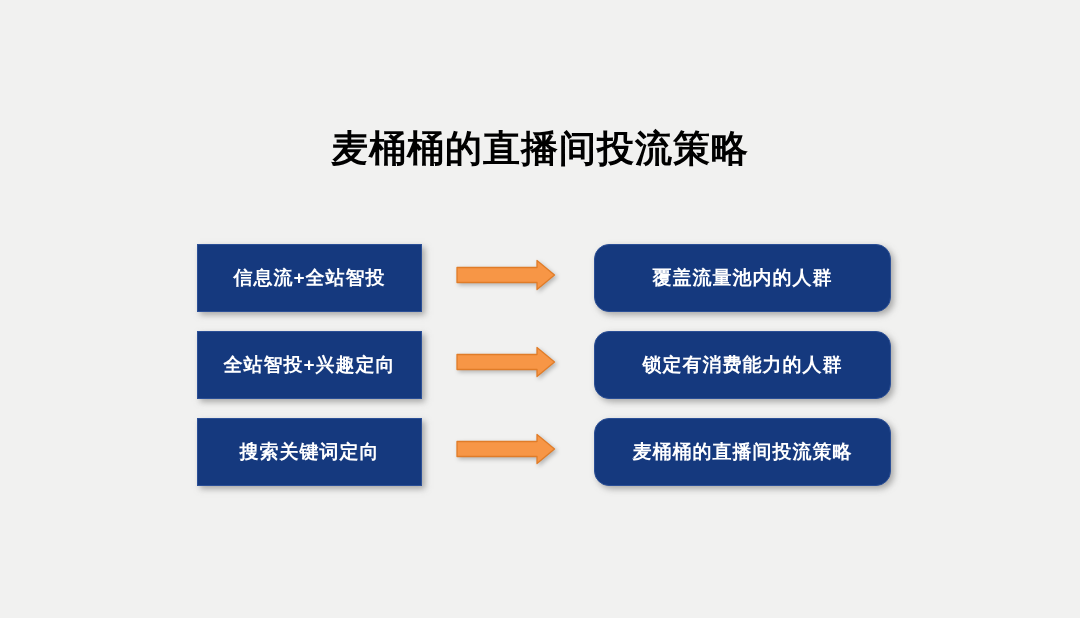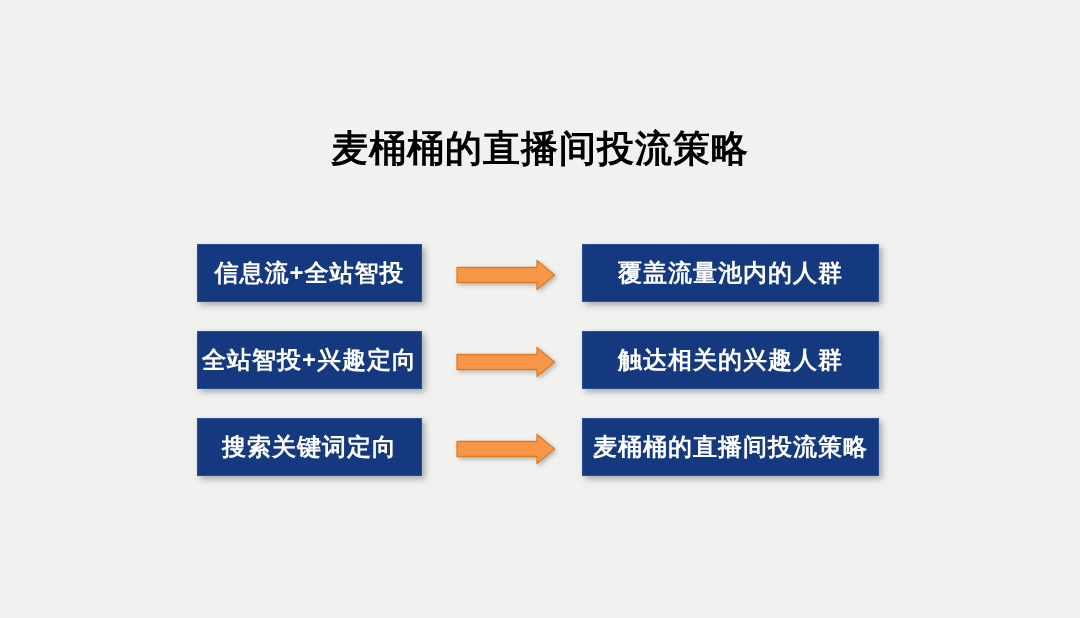--- a/index.html
+++ b/index.html
@@ -31,35 +31,35 @@
     left: 0;
     width: 100%;
     text-align: center;
     font-size: 37px;
     font-weight: 800;
     letter-spacing: 1px;
     color: var(--title-color);
   }
   .box {
     position: absolute;
-    height: 58px;
+    height: 68px;
     background: var(--box-blue);
     border: 1px solid var(--box-border);
     box-shadow: 3px 3px 6px rgba(110,110,110,0.55);
     display: flex;
     align-items: center;
     justify-content: center;
     color: var(--box-text);
-    font-size: 24px;
+    font-size: 19px;
     font-weight: 700;
     letter-spacing: 1px;
     white-space: nowrap;
   }
   .box-left  { left: 197px; width: 225px; }
-  .box-right { left: 582px; width: 297px; }
+  .box-right { left: 594px; width: 297px; border-radius: 15px; }
   .row-0 .box { top: 244px; }
   .row-1 .box { top: 331px; }
   .row-2 .box { top: 418px; }
   .arrow {
     position: absolute;
     left: 456px;
     width: 100px;
     height: 32px;
     filter: drop-shadow(2px 2px 2px rgba(0,0,0,0.25));
   }
@@ -98,21 +98,21 @@
   <div class="row-1">
     <div class="box box-left">
       <span>全站智投+兴趣定向</span>
     </div>
     <div class="arrow">
       <svg viewBox="0 0 100 32" preserveAspectRatio="none" aria-hidden="true">
         <polygon points="1,8.5 81,8.5 81,1.5 98.5,16 81,30.5 81,23.5 1,23.5"></polygon>
       </svg>
     </div>
     <div class="box box-right">
-      <span>触达相关的兴趣人群</span>
+      <span>锁定有消费能力的人群</span>
     </div>
   </div>
 
   <div class="row-2">
     <div class="box box-left">
       <span>搜索关键词定向</span>
     </div>
     <div class="arrow">
       <svg viewBox="0 0 100 32" preserveAspectRatio="none" aria-hidden="true">
         <polygon points="1,8.5 81,8.5 81,1.5 98.5,16 81,30.5 81,23.5 1,23.5"></polygon>

